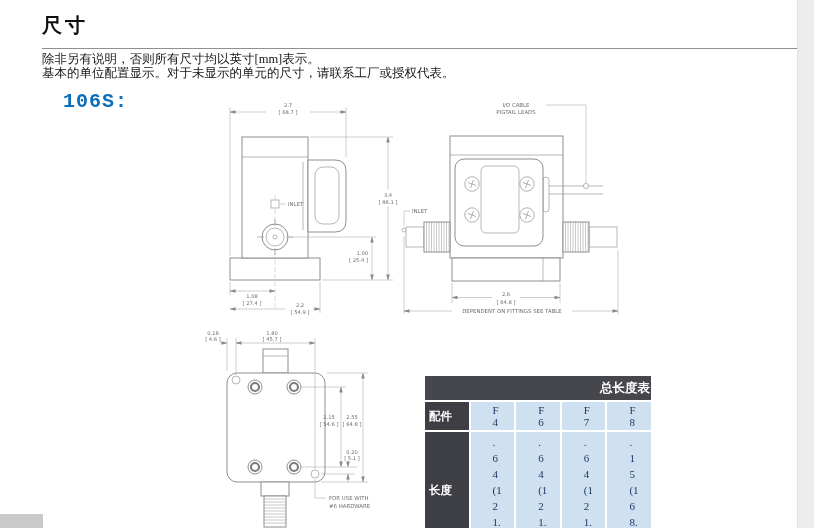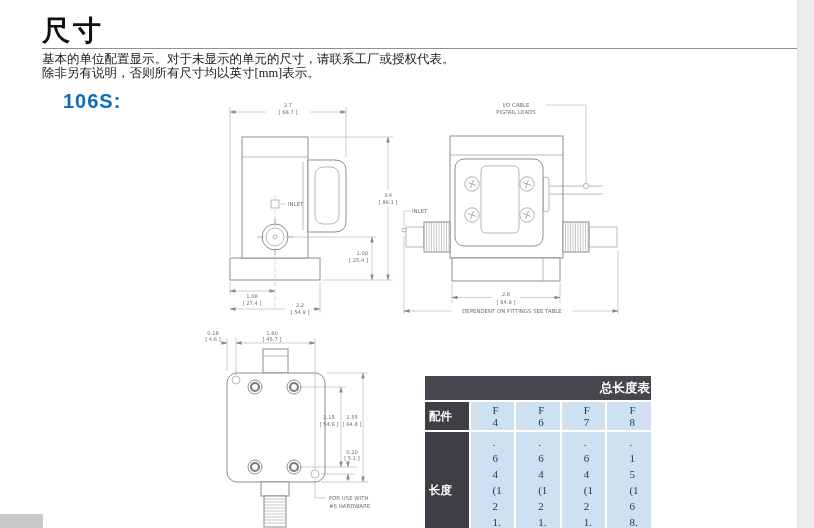--- a/index.html
+++ b/index.html
@@ -1,23 +1,23 @@
 <!DOCTYPE html>
 <html><head>
 <meta charset="utf-8">
 <style>
   html,body{margin:0;padding:0;background:#fff}
   #page{position:relative;width:814px;height:528px;background:#fff;overflow:hidden;
         font-family:"Liberation Sans",sans-serif}
   .title{position:absolute;left:42px;top:12px;font-family:"Liberation Serif",serif;
-         font-size:28px;font-weight:bold;color:#101010;letter-spacing:3px}
+         font-size:20px;font-weight:bold;color:#101010;letter-spacing:3px}
   .rule{position:absolute;left:42px;top:48px;width:756px;height:1px;background:#909090}
   .intro{position:absolute;left:42px;top:53px;font-family:"Liberation Serif",serif;
          font-size:12.5px;color:#151515;line-height:13.5px;white-space:nowrap}
-  .model{position:absolute;left:63px;top:90px;font-family:Liberation Sans, sans-serif;
+  .model{position:absolute;left:63px;top:90px;font-family:Liberation Mono, monospace;
          font-size:20px;font-weight:bold;color:#0c6eb8;letter-spacing:1px}
 
   svg.draw{position:absolute;left:0;top:0}
   .oln{fill:none;stroke:#8e8e8e;stroke-width:1}
   .o2{fill:none;stroke:#999;stroke-width:.7}
   .dln{fill:none;stroke:#a6a6a6;stroke-width:.55}
   .cl{fill:none;stroke:#b5b5b5;stroke-width:.5;stroke-dasharray:5 2.2}
   .hatch{fill:none;stroke:#9a9a9a;stroke-width:.55}
   .wfill{fill:#fff}
   svg text{font-family:"DejaVu Sans",sans-serif;font-size:5.2px;fill:#6f6f6f}
@@ -39,22 +39,22 @@
   .corner-box{position:absolute;left:0;bottom:0;width:43px;height:14px;background:#c9c9c9}
 </style>
 </head>
 <body>
 
 <div id="page">
 
   <div class="title">尺寸</div>
   <div class="rule"></div>
   <div class="intro">
+    <div>除非另有说明，否则所有尺寸均以英寸[mm]表示。</div>
     <div>基本的单位配置显示。对于未显示的单元的尺寸，请联系工厂或授权代表。</div>
-    <div>除非另有说明，否则所有尺寸均以英寸[mm]表示。</div>
   </div>
   <div class="model">106S:</div>
 
   <svg class="draw" width="814" height="528" viewBox="0 0 814 528">
     <defs>
       <marker id="ah" viewBox="0 0 10 6" refX="9.3" refY="3" markerWidth="6" markerHeight="3.6" orient="auto-start-reverse" markerUnits="userSpaceOnUse">
         <path d="M0 0L10 3L0 6Z" fill="#8a8a8a"></path>
       </marker>
     </defs>
 

